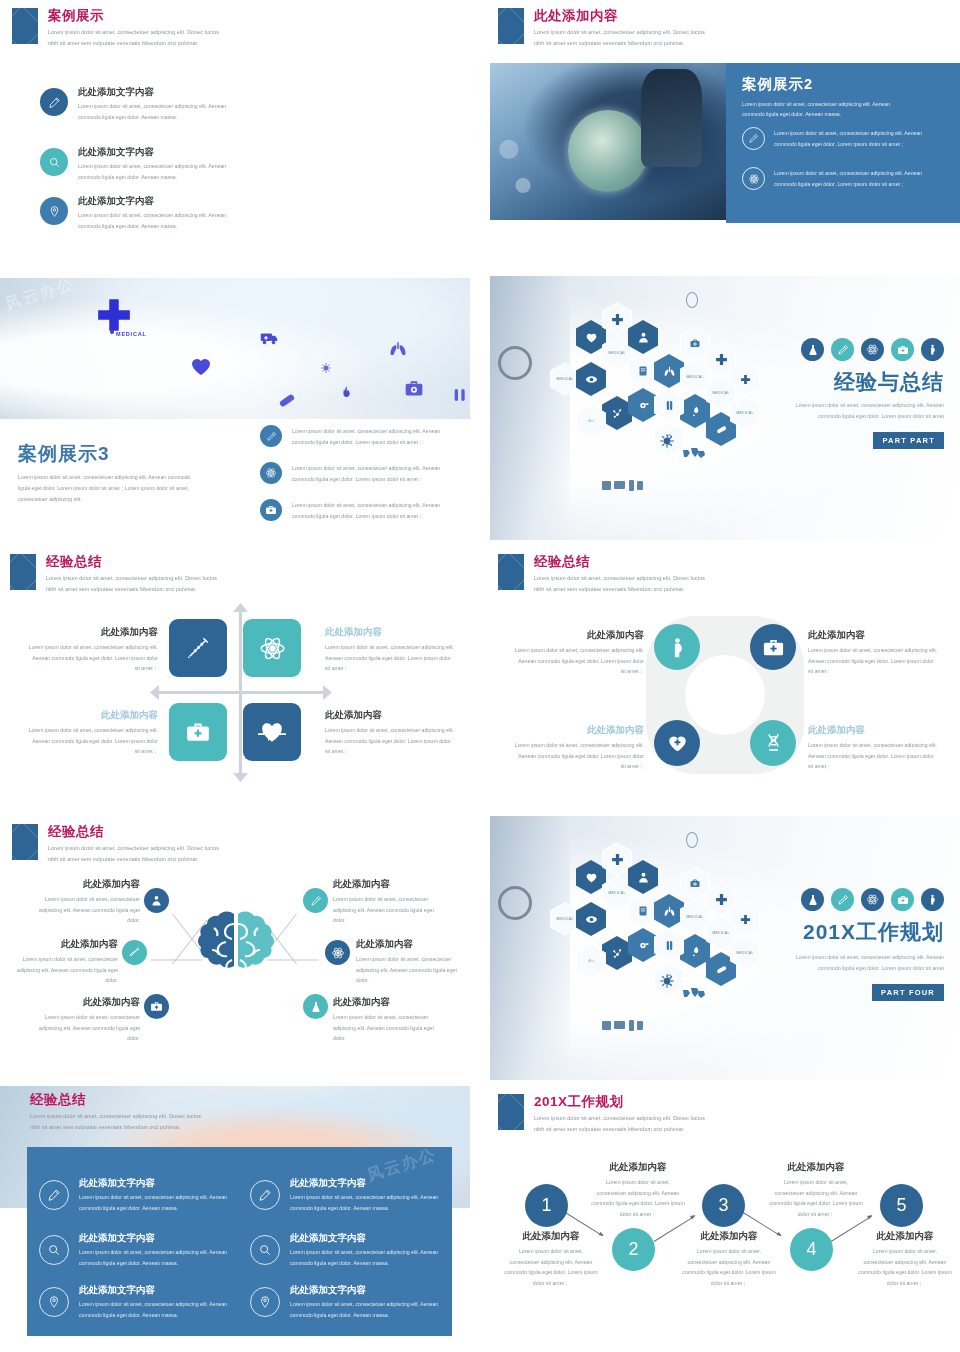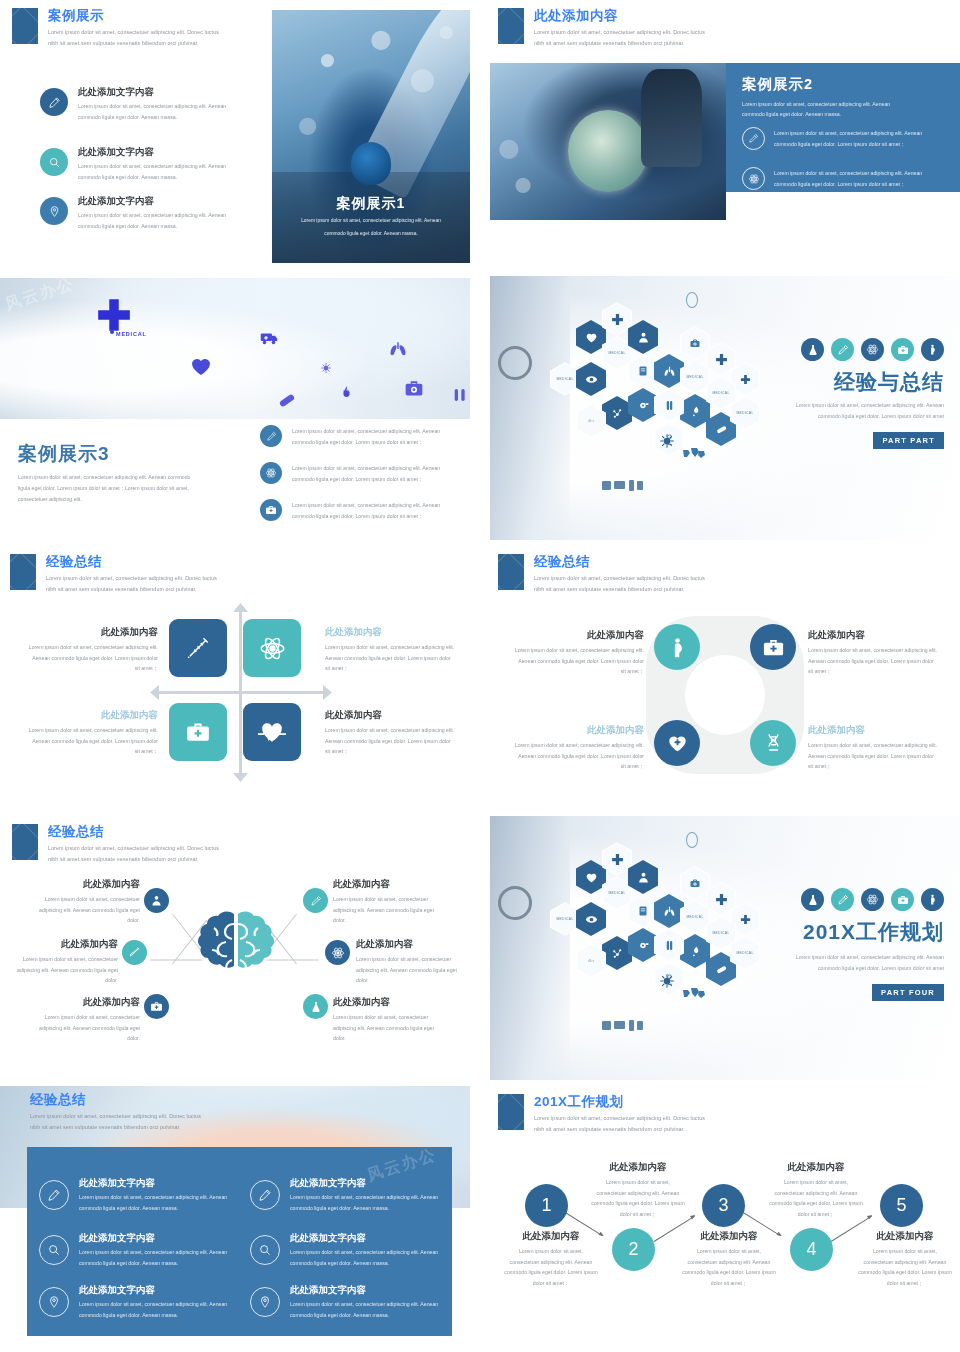--- a/index.html
+++ b/index.html
@@ -17,21 +17,21 @@
   .hdr .badge {
     position:absolute; left:0; top:0; width:26px; height:36px;
     background:#2e6594; overflow:hidden;
   }
   .hdr .badge:after{
     content:""; position:absolute; left:-6px; top:4px; width:30px; height:30px;
     border:1px solid rgba(255,255,255,.18); transform:rotate(45deg);
   }
   .hdr .htitle {
     position:absolute; left:36px; top:-1px;
-    font-size:13.5px; color:#3b82f6; font-weight:700; letter-spacing:.5px;
+    font-size:13.5px; color:#be185d; font-weight:700; letter-spacing:.5px;
     white-space:nowrap;
   }
   .hdr .hsub {
     position:absolute; left:36px; top:19px;
     font-size:5.3px; color:#8d9299; line-height:1.95; letter-spacing:.1px;
     white-space:nowrap;
   }
 
   
   .cic { border-radius:50%; display:flex; align-items:center; justify-content:center; }
@@ -195,40 +195,33 @@
             <circle cx="12" cy="9" r="2.2"></circle>
           </svg>
     </div>
   </div>
   <div style="position:absolute;left:78px;top:195px;">
     <div class="ttl-md">此处添加文字内容</div>
     <div class="body-xs" style="margin-top:2px;">Lorem ipsum dolor sit amet, consectetuer adipiscing elit. Aenean</div>
     <div class="body-xs">commodo ligula eget dolor. Aenean massa.</div>
   </div>
 
-  <div class="photo ph-pipette" style="left:272px;top:10px;width:198px;height:253px;">
-    <div class="cap-band">
-      <div class="ct">案例展示1</div>
-      <div class="cs">Lorem ipsum dolor sit amet, consectetuer adipiscing elit. Aenean</div>
-      <div class="cs">commodo ligula eget dolor. Aenean massa.</div>
-    </div>
-  </div>
 </div>
 
 <div class="slide" style="left:490px;top:0;">
   <div class="hdr" style="left:8px;top:8px;">
     <div class="badge"></div>
     <div class="htitle">此处添加内容</div>
     <div class="hsub">Lorem ipsum dolor sit amet, consectetuer adipiscing elit. Donec luctus</div>
     <div class="hsub" style="top:30px;">nibh sit amet sem vulputate venenatis bibendum orci pulvinar.</div>
   </div>
 
   <div class="photo ph-micro" style="left:0;top:63px;width:236px;height:157px;"></div>
 
-  <div class="panel2" style="left:236px;top:63px;width:234px;height:129px;padding-left:40px;">
+  <div class="panel2" style="left:236px;top:63px;width:234px;height:160px;padding-left:40px;">
     <div style="position:absolute;left:16px;top:12px;font-size:14.5px;color:#fff;font-weight:700;letter-spacing:1px;">案例展示2</div>
     <div class="body-w" style="position:absolute;left:16px;top:36px;">Lorem ipsum dolor sit amet, consectetuer adipiscing elit. Aenean</div>
     <div class="body-w" style="position:absolute;left:16px;top:46px;">commodo ligula eget dolor. Aenean massa.</div>
 
     <div style="position:absolute;left:16px;top:64px;width:23px;height:23px;border:1px solid rgba(255,255,255,.85);border-radius:50%;display:flex;align-items:center;justify-content:center;">
       <svg width="11" height="11" viewBox="0 0 24 24" fill="none" stroke="#fff" stroke-width="1.4">
             <path d="M17 3l4 4-3 3-4-4z"></path>
             <path d="M14.5 6.5L5 16l-1 4 4-1 9.5-9.5"></path>
           </svg>
     </div>

